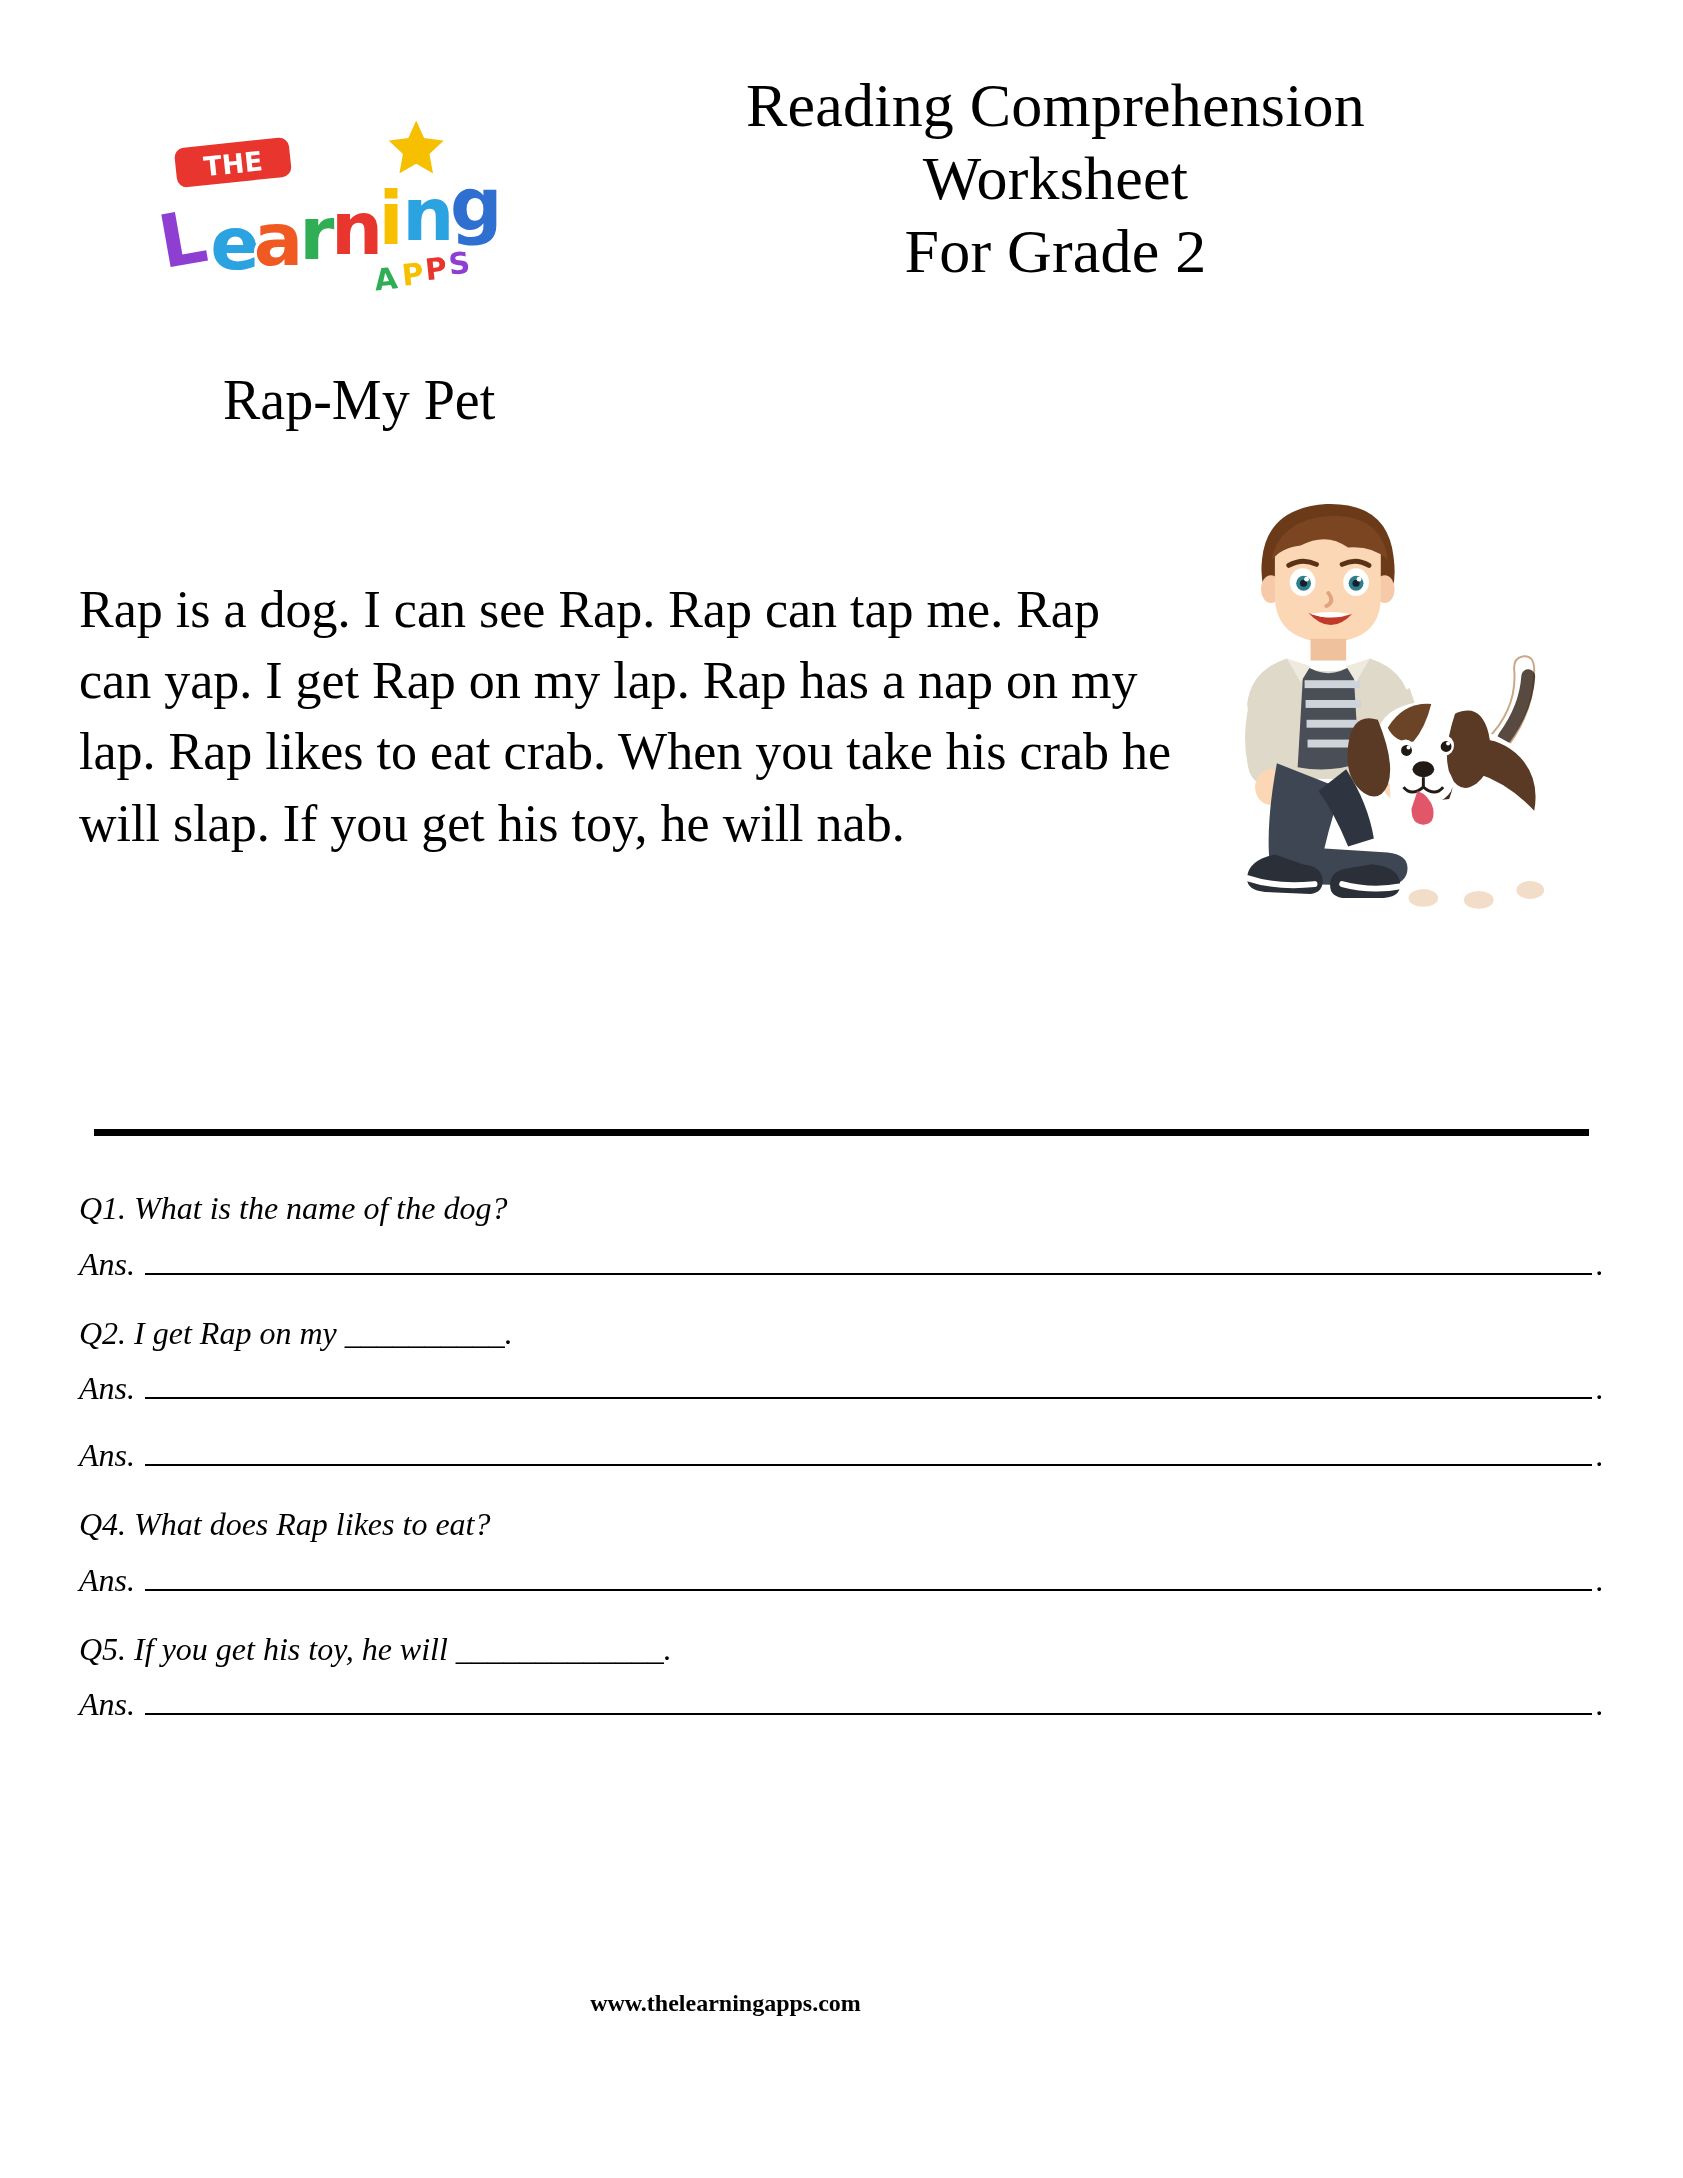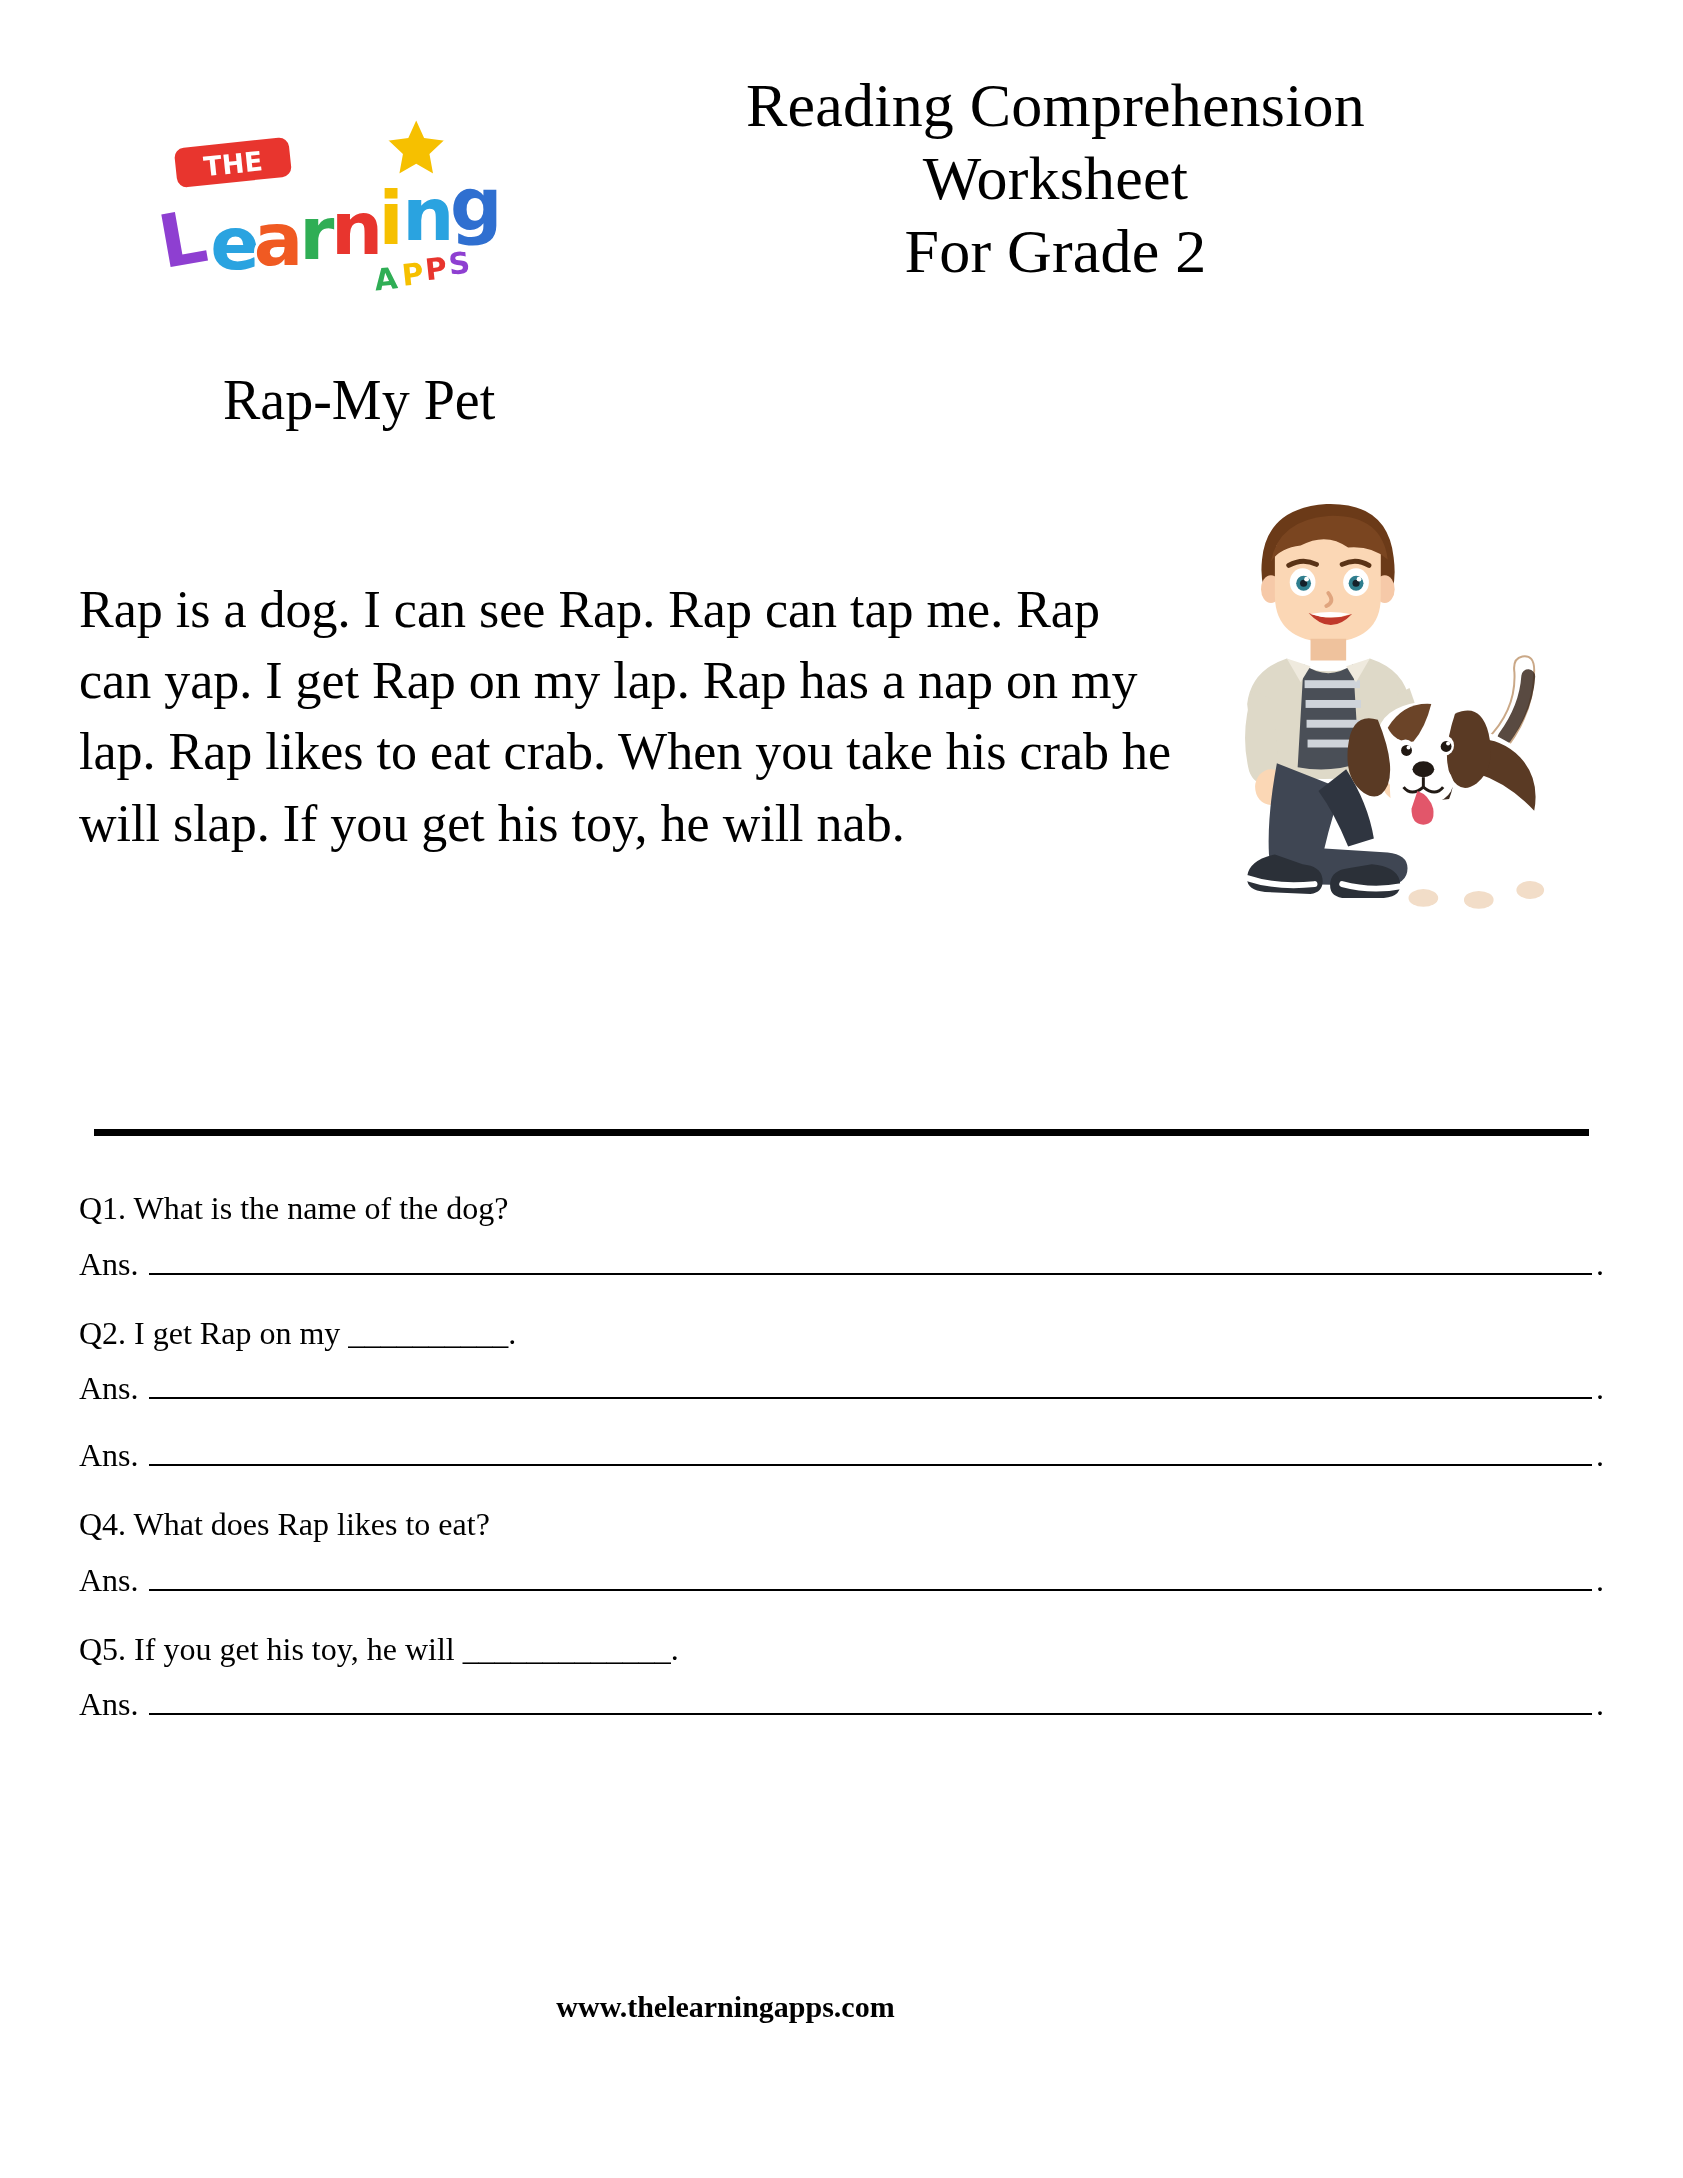--- a/index.html
+++ b/index.html
@@ -85,20 +85,21 @@
     height: 7px;
     background: #000000;
   }
 
   
   .questions {
     position: absolute;
     left: 79px;
     top: 1188px;
     width: 1525px;
+    font-style: italic;
   }
   .q-item { margin-bottom: 6px; }
   .q-text {
     font-size: 32px;
     font-family: "Liberation Serif", serif;
     margin: 0 0 14px 0;
     line-height: 1.3;
   }
   .ans-row {
     display: flex;
@@ -116,21 +117,21 @@
   }
   .ans-period { white-space: nowrap; }
 
   
   .footer {
     position: absolute;
     left: 0;
     top: 1990px;
     width: 1451px;
     text-align: center;
-    font-size: 30px;
+    font-size: 24px;
     font-weight: bold;
     font-family: "Liberation Serif", serif;
   }
 </style>
 </head>
 <body>
 
 <div class="header">
 
   <div class="logo">

